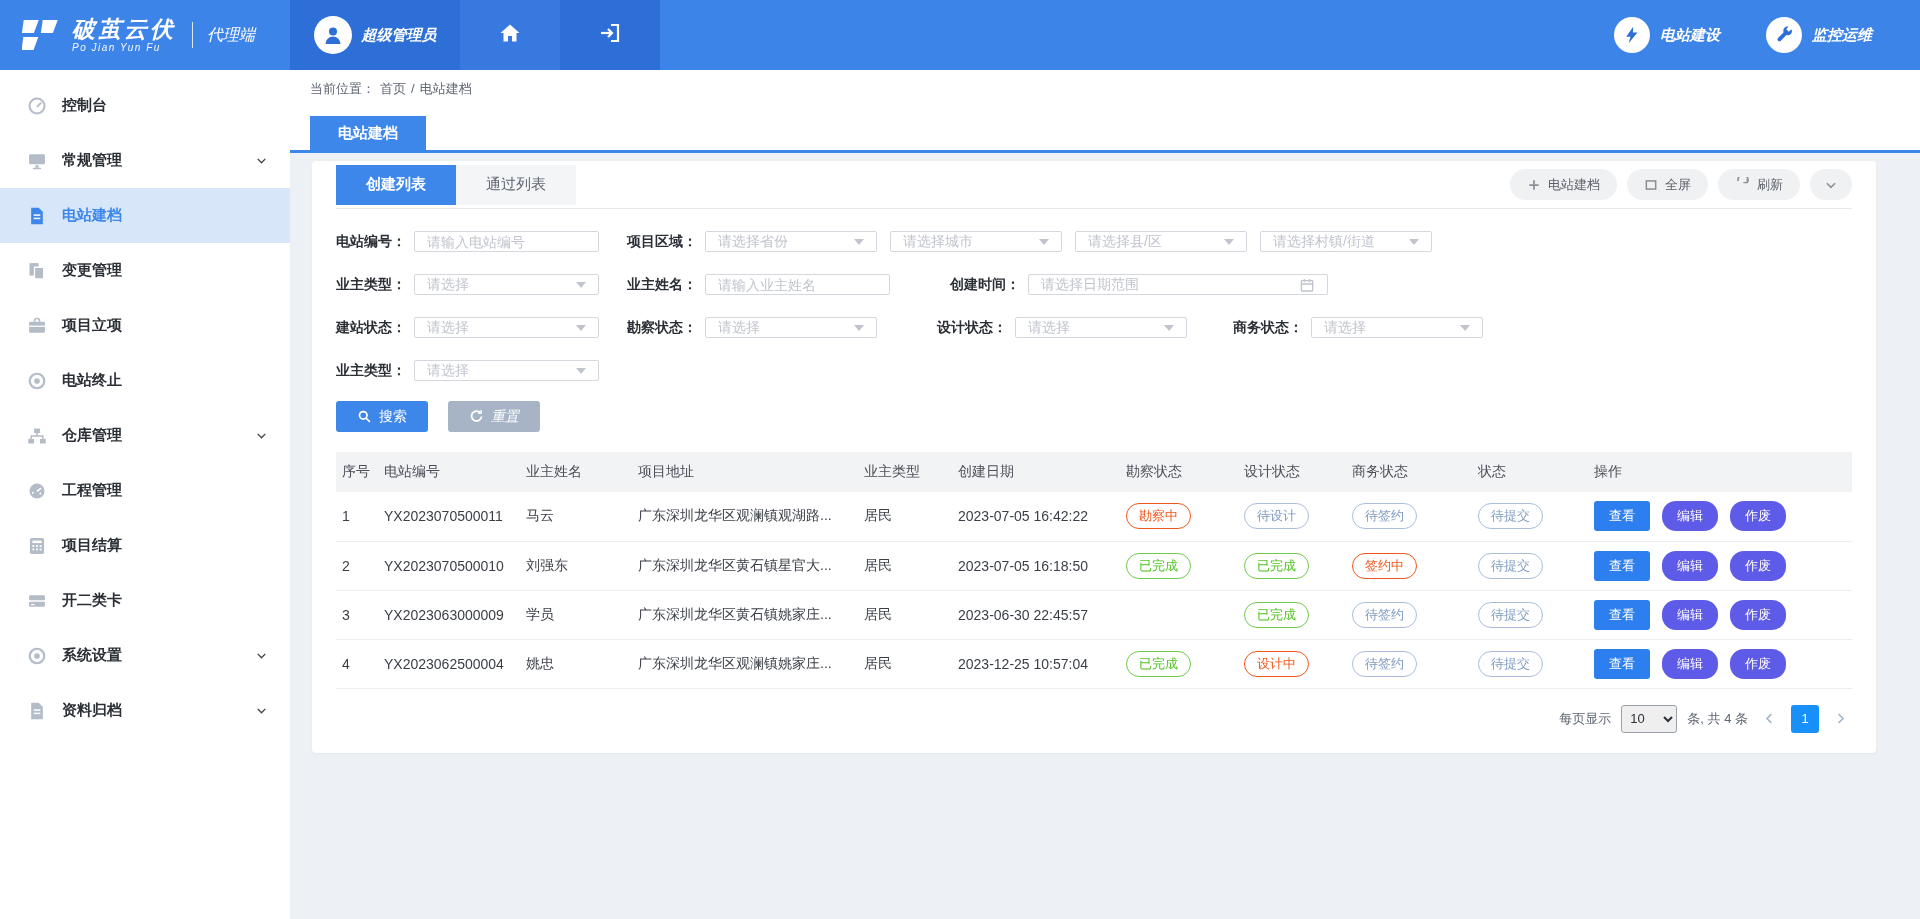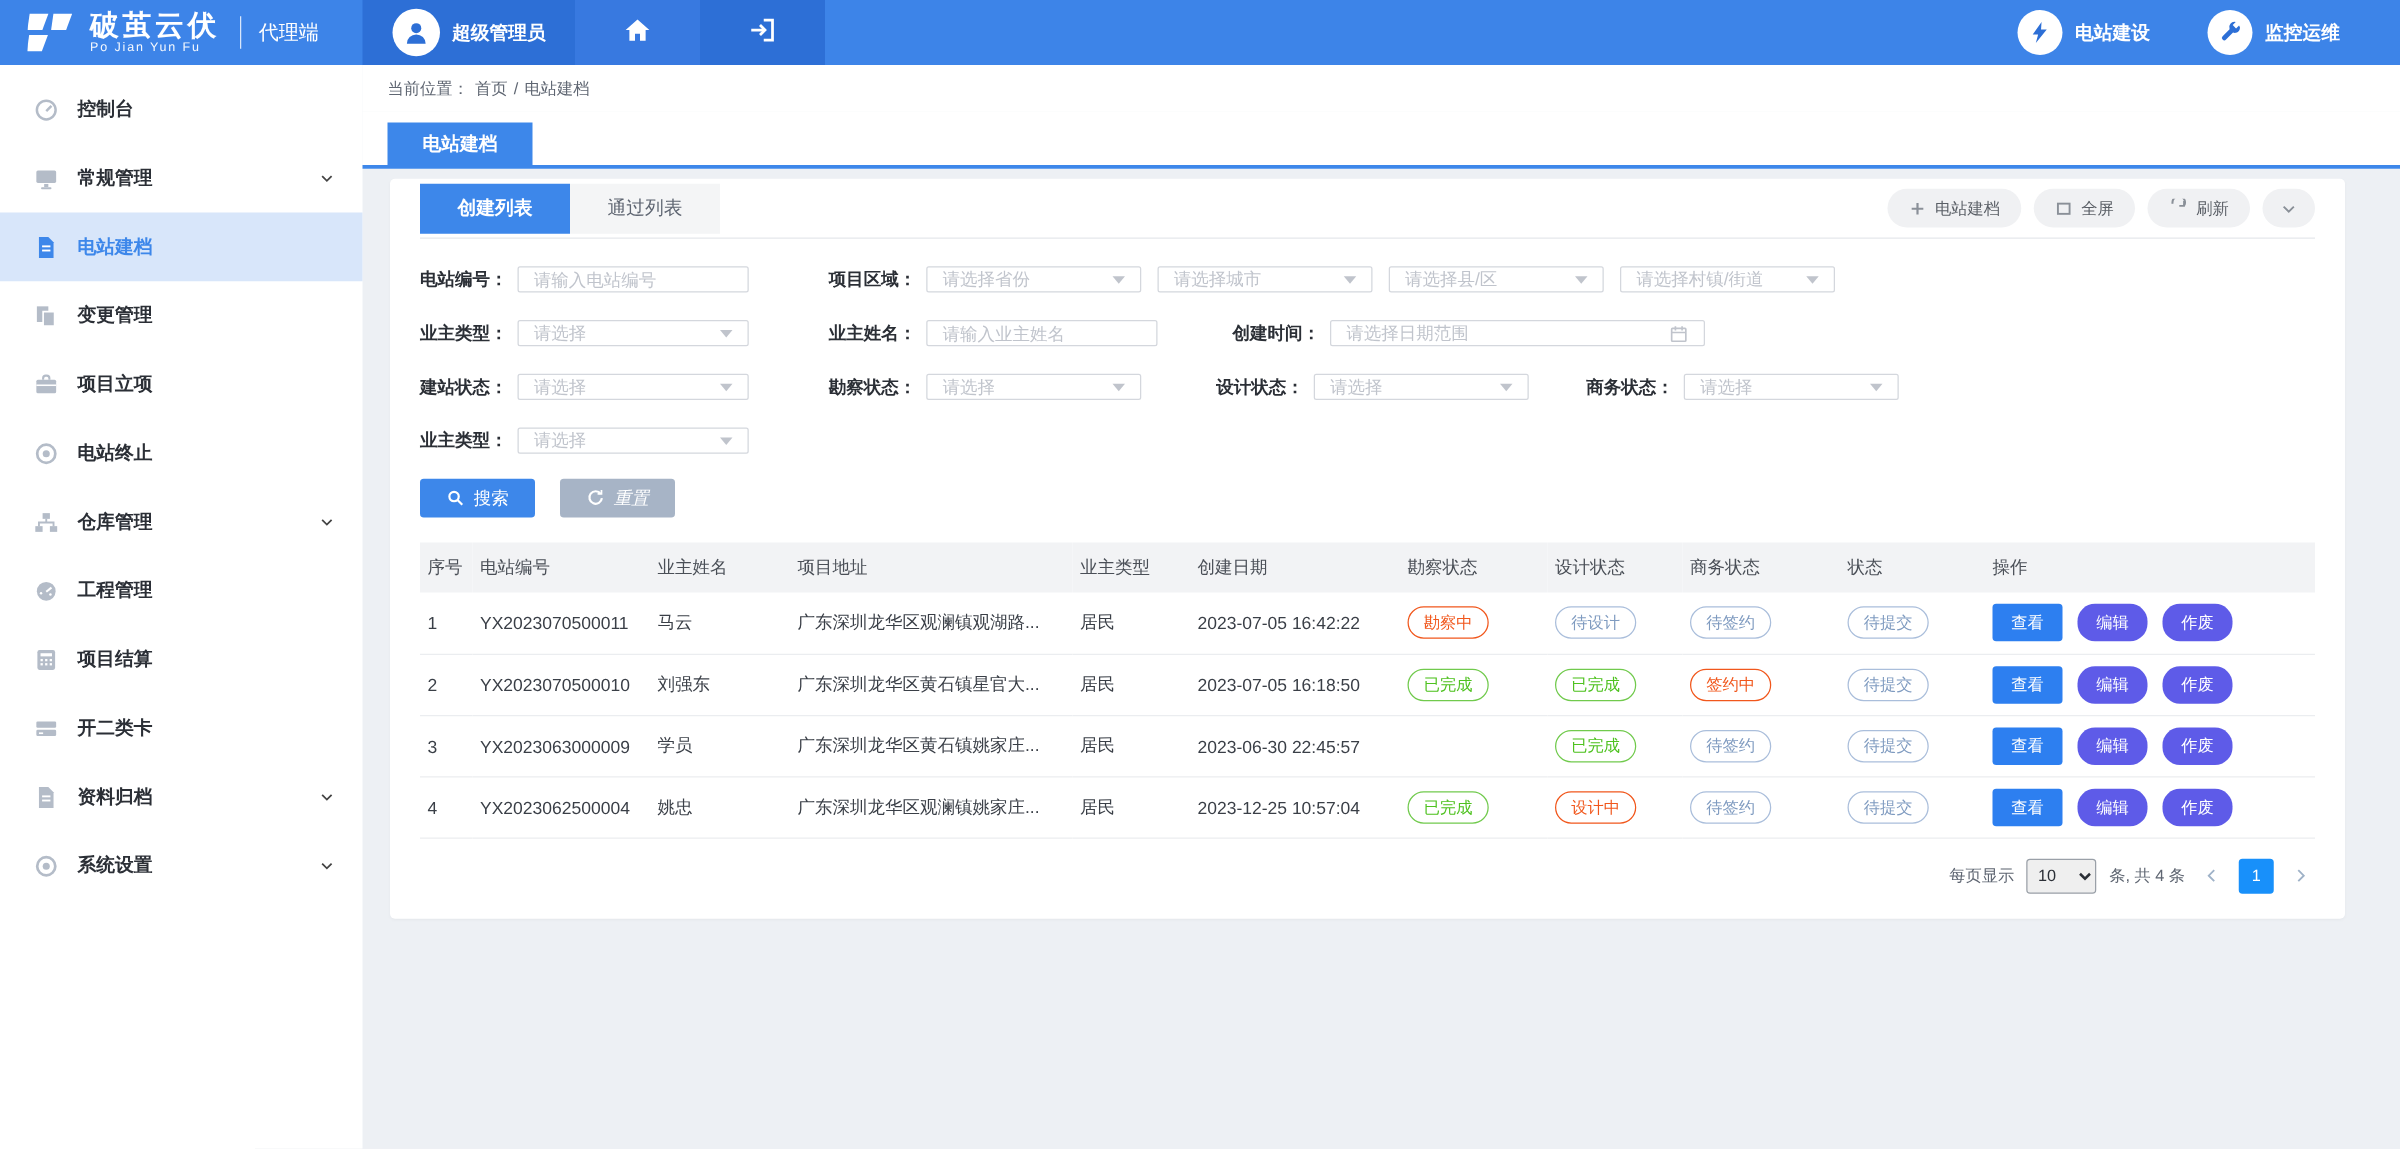--- a/index.html
+++ b/index.html
@@ -1,20 +1,20 @@
 <!DOCTYPE html>
 <html><head>
 <meta charset="utf-8">
 <style>
   * { margin:0; padding:0; box-sizing:border-box; }
   html,body { width:1920px; height:919px; overflow:hidden; font-family:"Liberation Sans","DejaVu Sans",sans-serif; background:#edf0f4; }
   .app { width:1920px; height:919px; display:flex; flex-direction:column; }
 
   
-  .hdr { height:52px; background:#3d84e8; display:flex; align-items:stretch; flex-shrink:0; color:#fff; }
+  .hdr { height:70px; background:#3d84e8; display:flex; align-items:stretch; flex-shrink:0; color:#fff;font-style:italic; }
   .logo-block { width:290px; display:flex; align-items:center; padding-left:22px; gap:12px; }
   .logo-mark svg { display:block; }
   .logo-text .t1 { font-size:23px; font-weight:700; letter-spacing:3px; line-height:1.1; }
   .logo-text .t2 { font-size:10px; letter-spacing:1.5px; opacity:.95; }
   .logo-div { width:1px; height:26px; background:rgba(255,255,255,.8); margin:0 2px 0 4px; }
   .portal { font-size:16px; }
   .hdr-seg { display:flex; align-items:center; justify-content:center; cursor:pointer; }
   .seg-user { background:#2d6fd6; width:170px; gap:10px; }
   .seg-home { background:#3879e0; width:100px; }
   .seg-logout { background:#2d6fd6; width:100px; }
@@ -49,21 +49,21 @@
   .ctab.active { background:#3d87ea; color:#fff; font-weight:700; }
   .toolbar { margin-left:auto; display:flex; align-items:center; gap:10px; padding:8px 0; }
   .pill { display:flex; align-items:center; gap:7px; height:31px; padding:0 17px; border:none; border-radius:16px; background:#f0f1f3; color:#5a5f66; font-size:13px; font-family:inherit; cursor:pointer; }
   .pill svg { color:#8a9098; }
   .pill.sm { padding:0 14px; }
 
   
   .filters { padding-top:22px; }
   .frow { display:flex; align-items:center; margin-bottom:22px; }
   .flabel { font-size:14px; font-weight:700; color:#2b2f36; margin-right:8px; white-space:nowrap; }
-  .ml48 { margin-left:64px; } .ml60 { margin-left:60px; } .ml46 { margin-left:46px; }
+  .ml48 { margin-left:28px; } .ml60 { margin-left:60px; } .ml46 { margin-left:46px; }
   .finput, .fselect, .fdate { height:21px; border:1px solid #d4d7dd; border-radius:2px; background:#fff; font-size:14px; display:flex; align-items:center; padding:0 12px; color:#606266; }
   input.finput { font-family:inherit; outline:none; }
   input.finput::placeholder { color:#c0c4cc; }
   .fselect { justify-content:space-between; cursor:pointer; }
   .fselect .ph, .fdate .ph { color:#c0c4cc; white-space:nowrap; overflow:hidden; }
   .caret { width:0; height:0; border-left:5px solid transparent; border-right:5px solid transparent; border-top:6px solid #c0c4cc; flex-shrink:0; margin-left:8px; }
   .w185 { width:185px; } .w172 { width:172px; } .w300 { width:300px; }
   .fdate { justify-content:space-between; cursor:pointer; }
   .fdate svg { color:#c0c4cc; flex-shrink:0; }
 
@@ -278,40 +278,40 @@
               <rect x="2.5" y="5" width="19" height="6" rx="1.2" fill="currentColor"></rect>
               <rect x="2.5" y="13" width="19" height="6" rx="1.2" fill="currentColor"></rect>
               <rect x="5" y="15.5" width="4" height="1.6" fill="#fff"></rect>
             </svg>
           </span>
         <span class="s-label">开二类卡</span>
       </div>
       <div class="side-item">
         <span class="s-icon">
             <svg width="20" height="20" viewBox="0 0 24 24">
+              <circle cx="12" cy="12" r="8.7" fill="none" stroke="currentColor" stroke-width="2.6"></circle>
+              <circle cx="12" cy="12" r="3.4" fill="currentColor"></circle>
+            </svg>
+          </span>
+        <span class="s-label">系统设置</span>
+        <span class="s-chevron">
+            <svg width="13" height="13" viewBox="0 0 24 24" fill="none" stroke="currentColor" stroke-width="2.6">
+              <path d="M5 9l7 7 7-7"></path>
+            </svg>
+          </span>
+      </div>
+      <div class="side-item">
+        <span class="s-icon">
+            <svg width="20" height="20" viewBox="0 0 24 24">
               <path d="M5 2h9l5 5v15H5z" fill="currentColor"></path>
               <rect x="8" y="10" width="8" height="1.8" fill="#fff"></rect>
               <rect x="8" y="14" width="8" height="1.8" fill="#fff"></rect>
             </svg>
           </span>
         <span class="s-label">资料归档</span>
-        <span class="s-chevron">
-            <svg width="13" height="13" viewBox="0 0 24 24" fill="none" stroke="currentColor" stroke-width="2.6">
-              <path d="M5 9l7 7 7-7"></path>
-            </svg>
-          </span>
-      </div>
-      <div class="side-item">
-        <span class="s-icon">
-            <svg width="20" height="20" viewBox="0 0 24 24">
-              <circle cx="12" cy="12" r="8.7" fill="none" stroke="currentColor" stroke-width="2.6"></circle>
-              <circle cx="12" cy="12" r="3.4" fill="currentColor"></circle>
-            </svg>
-          </span>
-        <span class="s-label">系统设置</span>
         <span class="s-chevron">
             <svg width="13" height="13" viewBox="0 0 24 24" fill="none" stroke="currentColor" stroke-width="2.6">
               <path d="M5 9l7 7 7-7"></path>
             </svg>
           </span>
       </div>
     </aside>
 
     <main>
       <div class="crumb-bar">

